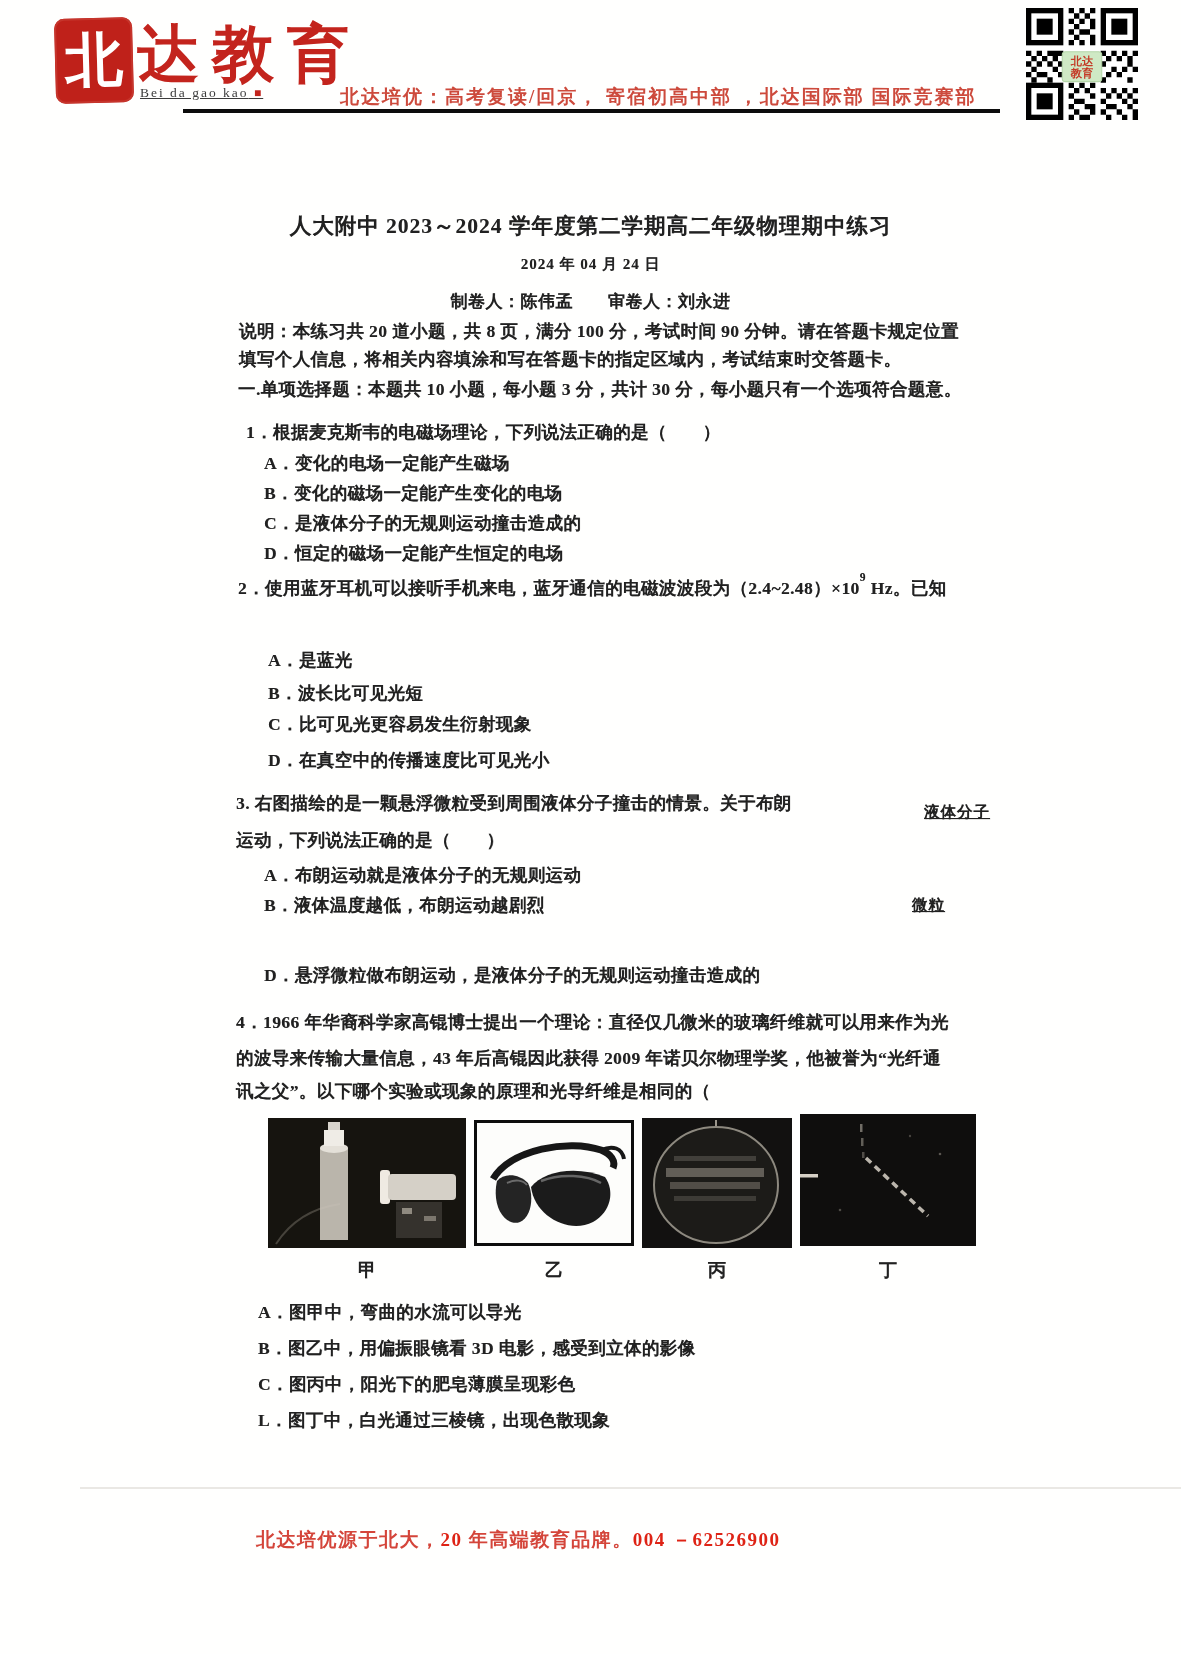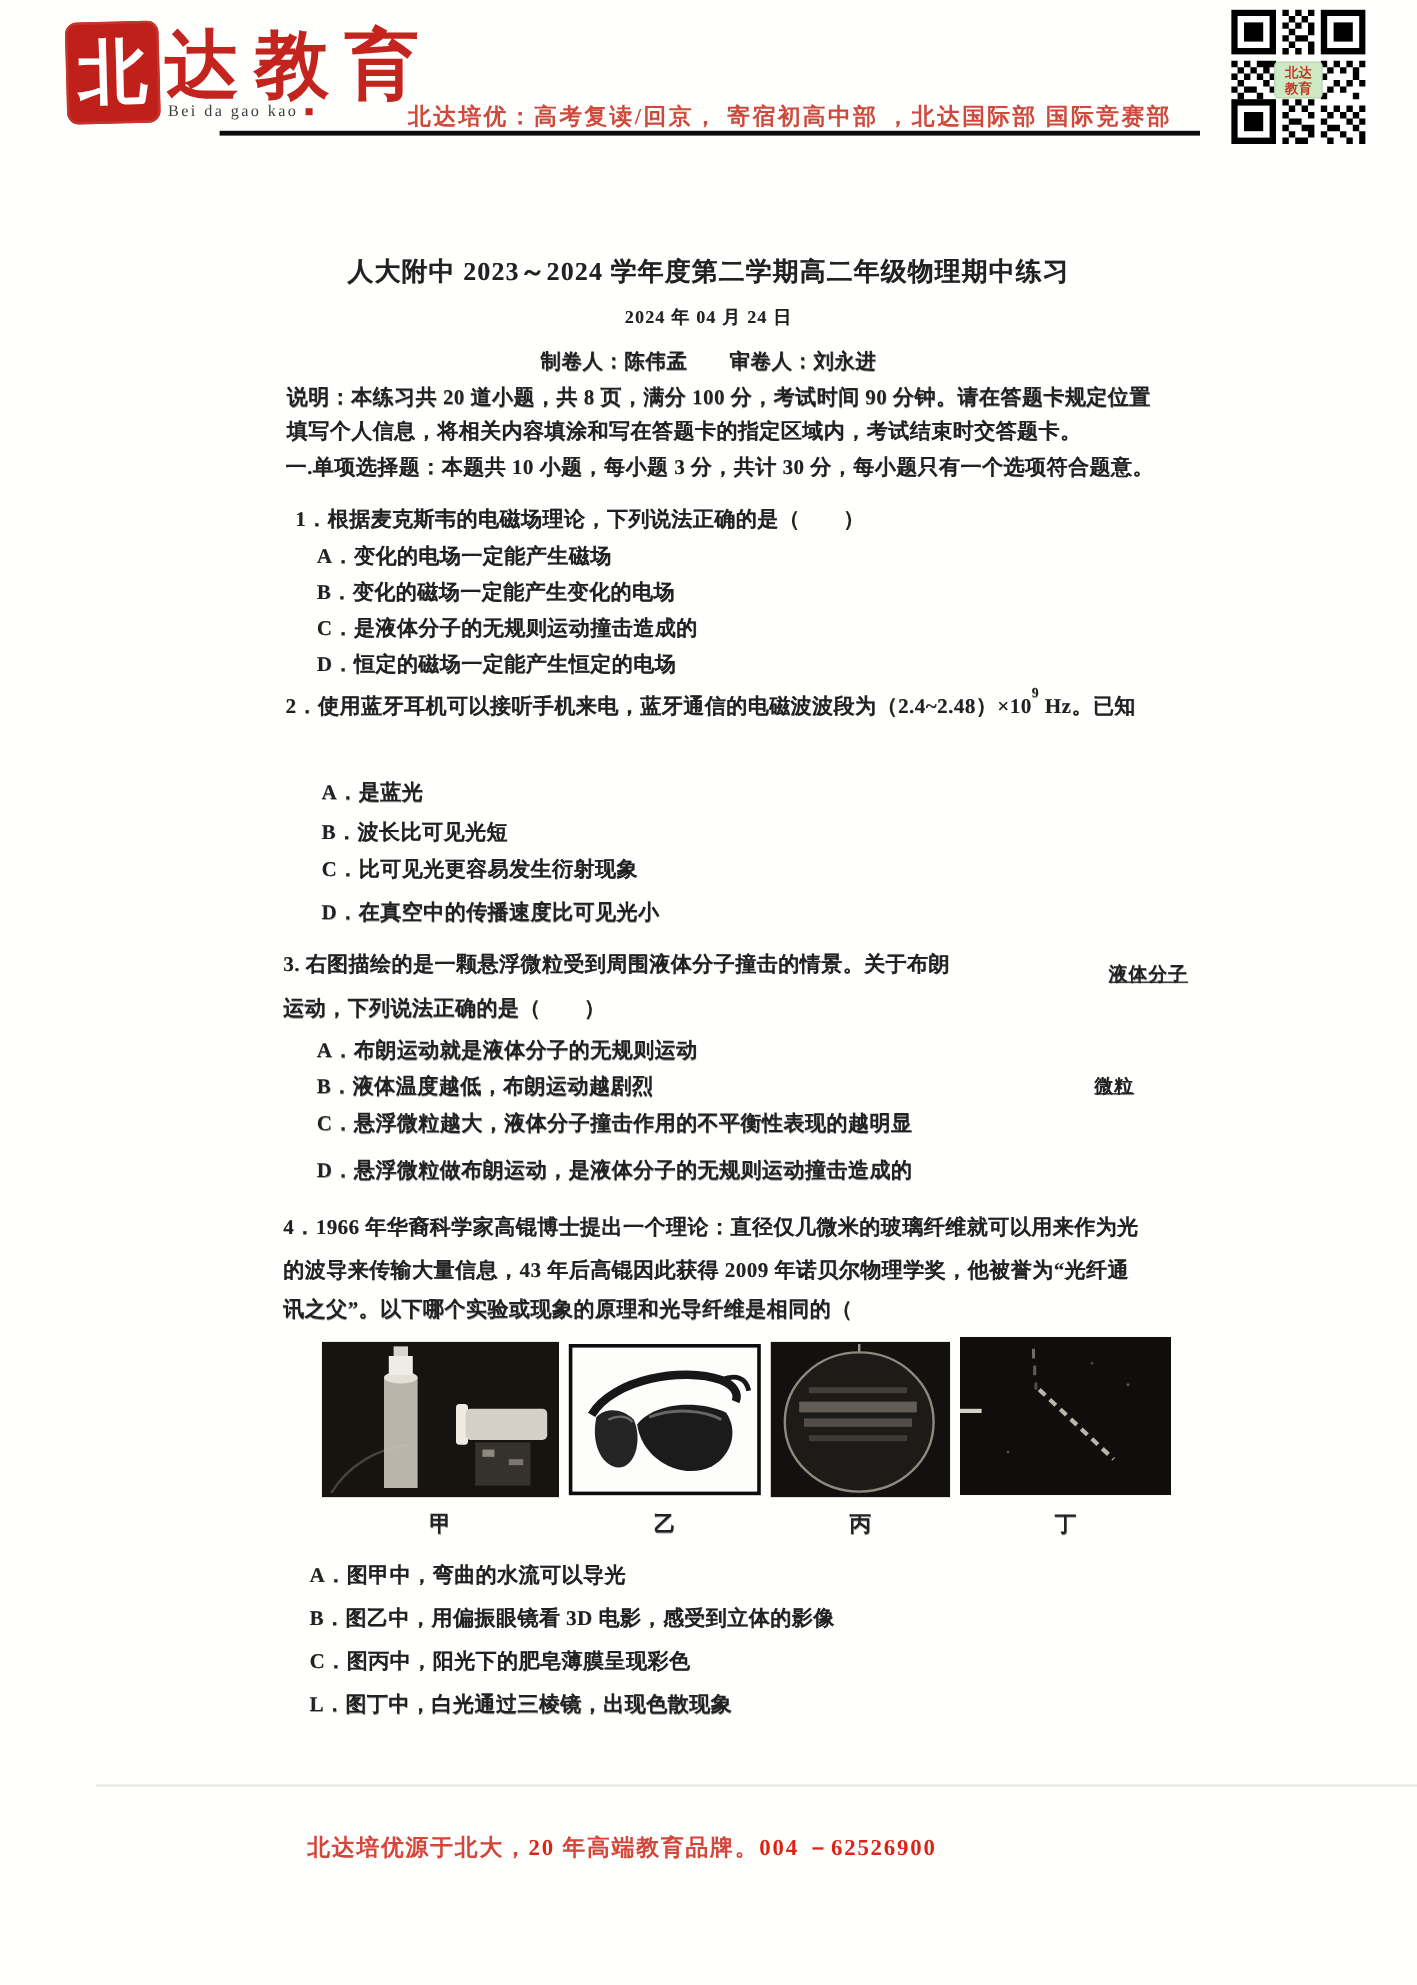--- a/index.html
+++ b/index.html
@@ -13,21 +13,21 @@
   .center{left:0;right:0;text-align:center;}
   sup{font-size:11.5px;position:relative;top:-6px;font-weight:700;}
 
   
   .seal{left:55px;top:18px;width:78px;height:85px;background:#bf211a;border-radius:10px;
         box-shadow:0 0 0 2px #c6352c inset;display:flex;align-items:center;justify-content:center;
         transform:rotate(-1.5deg);}
   .seal span{color:#fff;font-size:58px;font-weight:700;font-family:"DejaVu Serif",serif;}
   .wordmark{left:137px;top:12px;font-size:62px;font-weight:700;color:#c3241d;letter-spacing:13px;
             font-family:"DejaVu Serif",serif;}
-  .logo-sub{left:140px;top:85px;font-size:13.5px;color:#3c3c3c;letter-spacing:2px;}
+  .logo-sub{left:140px;top:85px;font-size:13.5px;color:#3c3c3c;letter-spacing:2px;text-decoration:underline;}
   .logo-sub .sq{color:#c3241d;font-size:12px;}
   .slogan{left:340px;top:84px;font-size:19px;color:#cd4a3c;letter-spacing:2px;font-weight:600;}
   .hrule{left:183px;top:109px;width:817px;height:4px;background:#0c0c0c;}
 
   
   .panel{position:absolute;overflow:hidden;}
   .figlabel{font-size:18px;font-weight:700;text-align:center;}
 
   .pageind{top:1448px;font-size:15.5px;font-weight:700;letter-spacing:1px;}
   .scanline{left:80px;top:1487px;width:1101px;height:2px;background:#eae8e4;}
@@ -94,21 +94,20 @@
   <div class="ab ink opt" style="left:268px;top:681px;">B．波长比可见光短</div>
   <div class="ab ink opt" style="left:268px;top:712px;">C．比可见光更容易发生衍射现象</div>
   <div class="ab ink opt" style="left:268px;top:748px;">D．在真空中的传播速度比可见光小</div>
 
   <div class="ab ink stem" style="left:236px;top:791px;">3. 右图描绘的是一颗悬浮微粒受到周围液体分子撞击的情景。关于布朗</div>
   <div class="ab ink stem" style="left:236px;top:828px;">运动，下列说法正确的是（　　）</div>
   <div class="ab ink sidelabel" style="left:924px;top:802px;">液体分子</div>
   <div class="ab ink sidelabel" style="left:912px;top:895px;">微粒</div>
   <div class="ab ink opt" style="left:264px;top:863px;">A．布朗运动就是液体分子的无规则运动</div>
   <div class="ab ink opt" style="left:264px;top:893px;">B．液体温度越低，布朗运动越剧烈</div>
-  <div class="ab ink opt" style="left:264px;top:924px;">C．悬浮微粒越大，液体分子撞击作用的不平衡性表现的越明显</div>
   <div class="ab ink opt" style="left:264px;top:963px;">D．悬浮微粒做布朗运动，是液体分子的无规则运动撞击造成的</div>
 
   <div class="ab ink stem" style="left:236px;top:1010px;">4．1966 年华裔科学家高锟博士提出一个理论：直径仅几微米的玻璃纤维就可以用来作为光</div>
   <div class="ab ink stem" style="left:236px;top:1046px;">的波导来传输大量信息，43 年后高锟因此获得 2009 年诺贝尔物理学奖，他被誉为“光纤通</div>
   <div class="ab ink stem" style="left:236px;top:1079px;">讯之父”。以下哪个实验或现象的原理和光导纤维是相同的（</div>
 
   <div class="panel" style="left:268px;top:1118px;width:198px;height:130px;">
     <svg width="198" height="130" viewBox="0 0 198 130">
       <rect width="198" height="130" fill="#16140f"></rect>
       <path d="M8 126 Q30 92 72 86" stroke="#6f6a60" stroke-width="2" fill="none" opacity=".55"></path>

